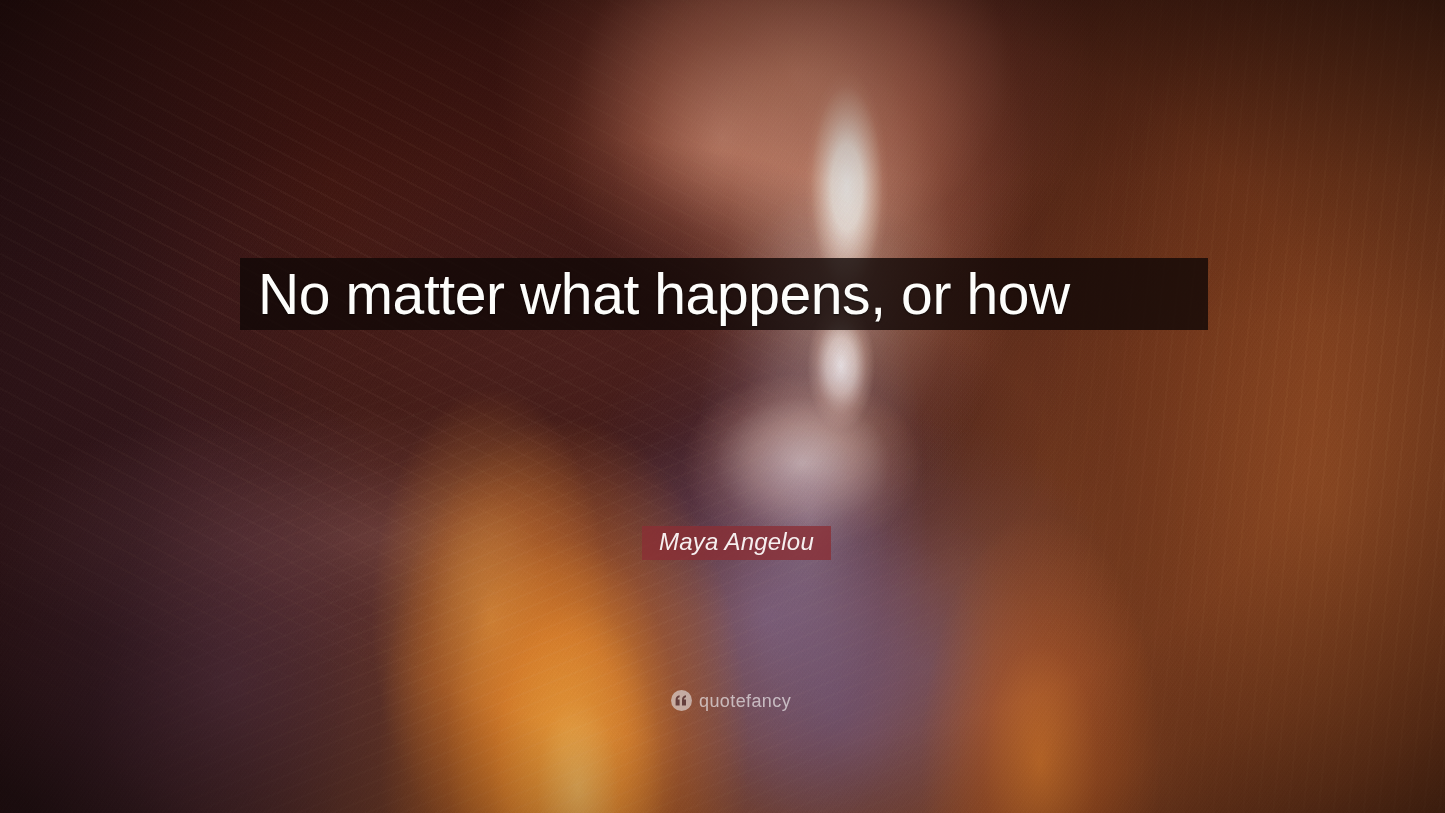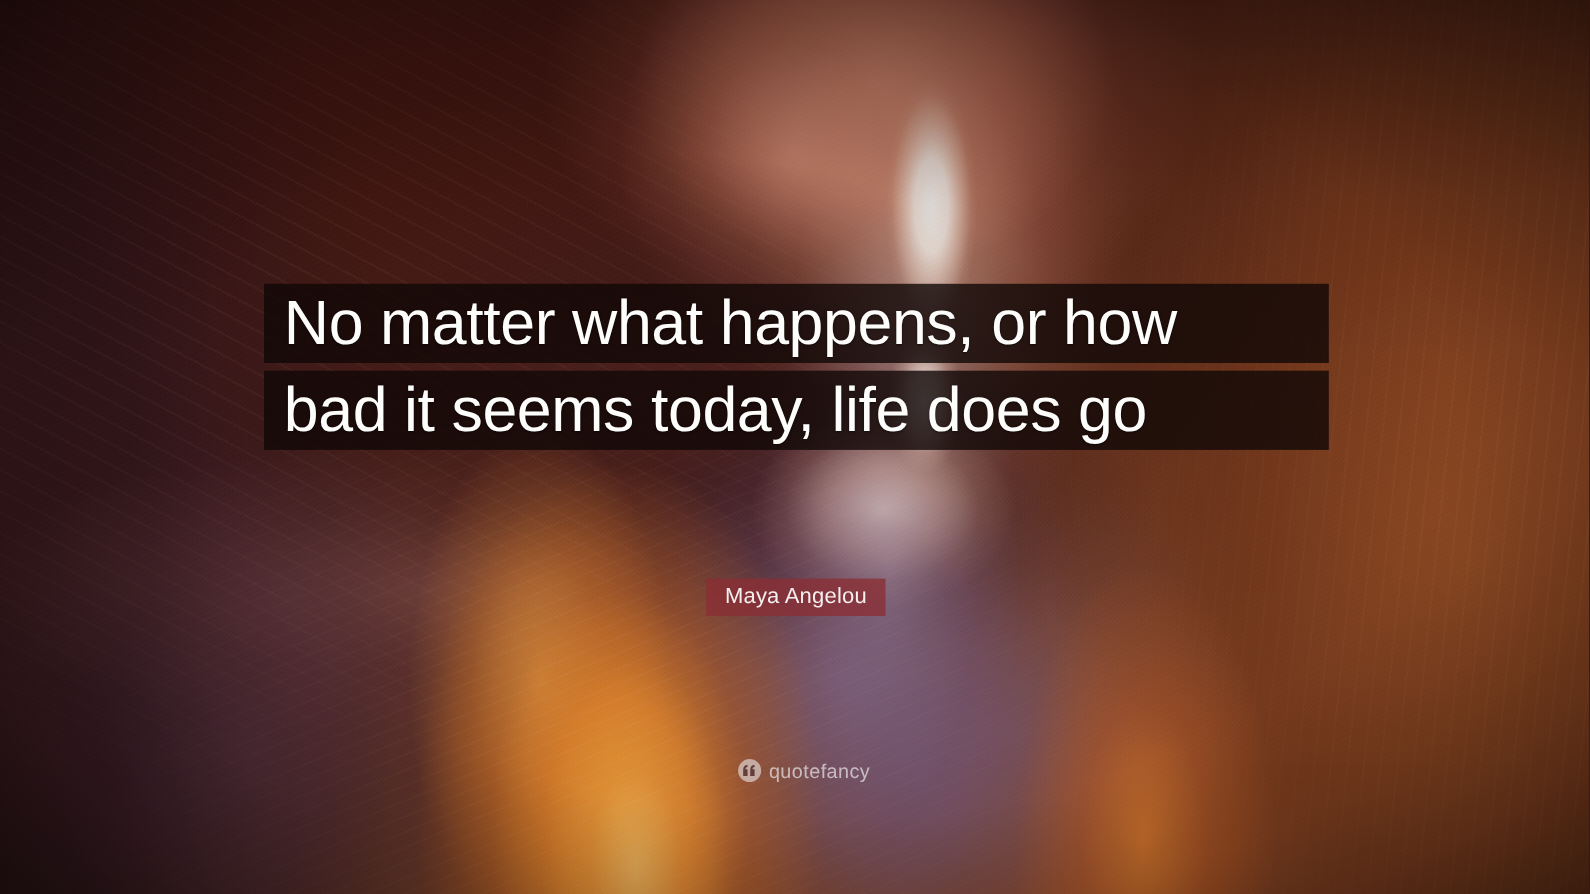--- a/index.html
+++ b/index.html
@@ -233,21 +233,21 @@
   .top-dark{
     background:linear-gradient(180deg, rgba(30,10,8,0.42) 0%, rgba(30,10,8,0.10) 22%, rgba(0,0,0,0) 40%);
   }
 
   
   .quote{
     position:absolute;
     left:240px; top:258px;
     width:968px;
     display:flex; flex-direction:column;
-    gap:7px;
+    gap:18px;
   }
   .qline{
     background:rgba(16,8,6,0.80);
     color:#fdfdfb;
     font-size:57px;
     line-height:68px;
     height:72px;
     letter-spacing:-0.4px;
     padding:0 18px;
     display:flex; align-items:center;
@@ -256,24 +256,25 @@
   }
   .qline.l3{ justify-content:flex-start; }
 
   
   .author{
     position:absolute;
     left:642px; top:526px;
     padding:5px 17px 7px;
     background:rgba(138,46,52,0.78);
     color:#f6efef;
-    font-size:20px;
+    font-size:24px;
     line-height:22px;
     letter-spacing:0.2px;
     white-space:nowrap;
+    font-style:italic;
   }
 
   
   .wm{
     position:absolute;
     left:671px; top:690px;
     display:flex; align-items:center; gap:7px;
     opacity:.80;
   }
   .wm-badge{
@@ -320,21 +321,20 @@
     <div class="layer col-orange2"></div>
     <div class="layer stri-sweep"></div>
     <div class="layer stri-sweep2"></div>
     <div class="layer grain"></div>
     <div class="layer top-dark"></div>
     <div class="layer vignette"></div>
   </div>
 
   <div class="quote">
     <div class="qline l1">No matter what happens, or how</div>
-    <div class="qline l2">bad it seems today, life does go</div>
   </div>
 
   <div class="author">Maya Angelou</div>
 
   <div class="wm">
     <span class="wm-badge">
       <svg width="13" height="11" viewBox="0 0 13 11" aria-hidden="true">
         <path d="M0.6 10.4V5.0C0.6 2.2 2.0 0.6 4.6 0.3v2.0C3.3 2.6 2.7 3.3 2.7 4.4h1.9v6H0.6zM7.0 10.4V5.0C7.0 2.2 8.4 0.6 11.0 0.3v2.0C9.7 2.6 9.1 3.3 9.1 4.4H11v6H7.0z" fill="#5a3a3e"></path>
       </svg>
     </span>

